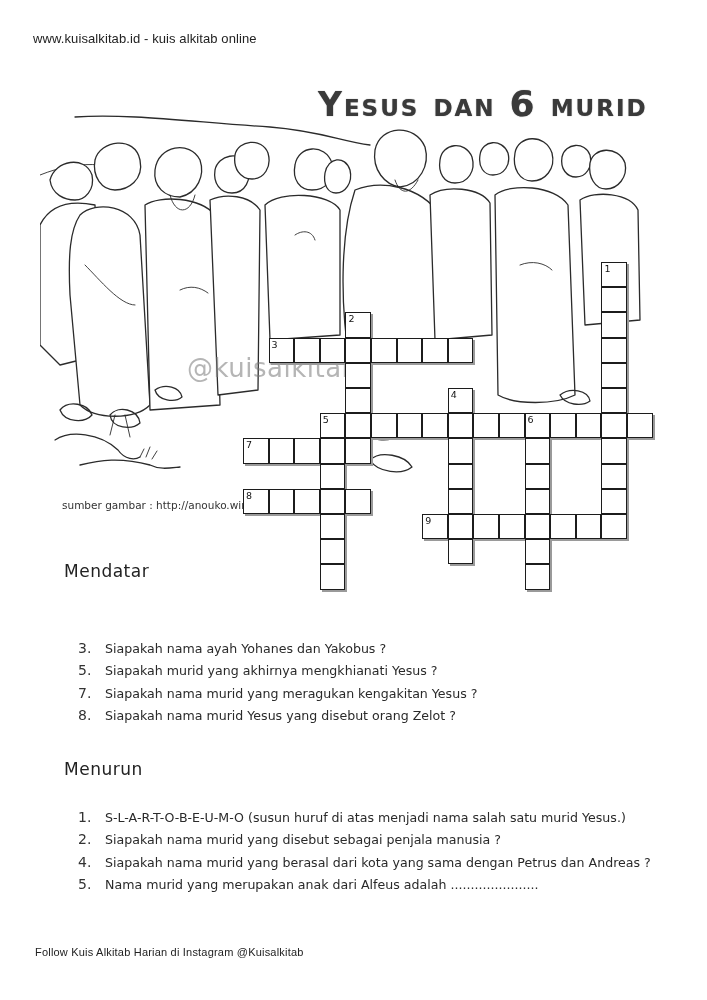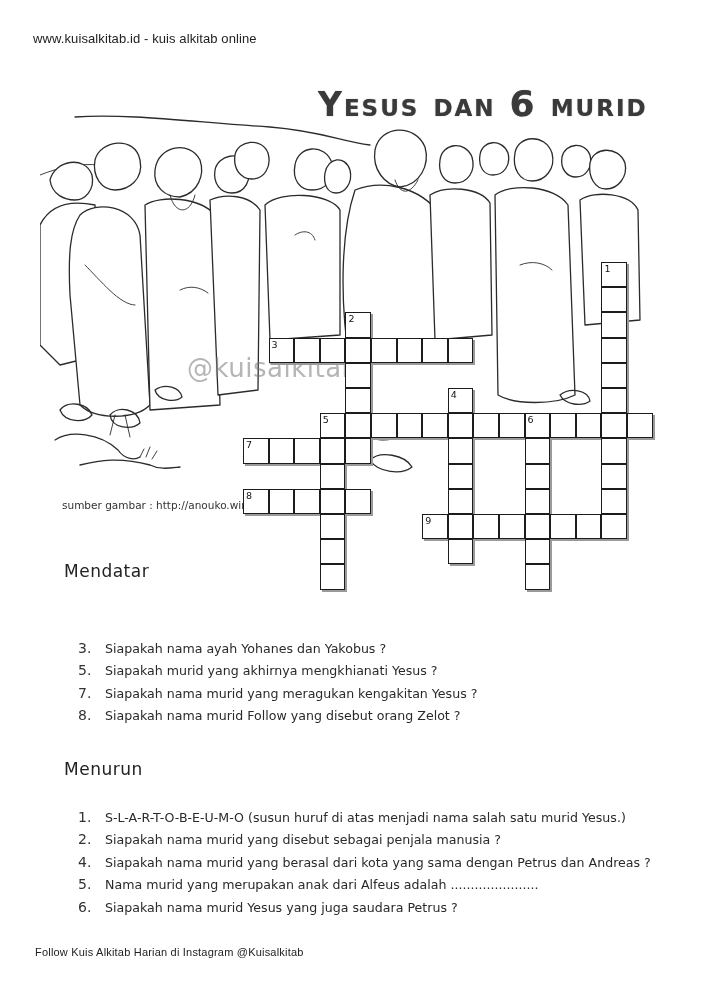--- a/index.html
+++ b/index.html
@@ -199,25 +199,24 @@
     <div class="cell" style="left: 524.6px; top: 539.2px;"></div>
     <div class="cell" style="left: 319.8px; top: 564.4px;"></div>
     <div class="cell" style="left: 524.6px; top: 564.4px;"></div>
   </div>
 
 <div class="section-title" style="top:561px;text-align:center;">Mendatar</div>
 <ul class="clue-list" id="across-list" style="top:621px;">
   <li class="clue"><span class="cnum">3.</span><span>Siapakah nama ayah Yohanes dan Yakobus ?</span></li>
   <li class="clue"><span class="cnum">5.</span><span>Siapakah murid yang akhirnya mengkhianati Yesus ?</span></li>
   <li class="clue"><span class="cnum">7.</span><span>Siapakah nama murid yang meragukan kengakitan Yesus ?</span></li>
-  <li class="clue"><span class="cnum">8.</span><span>Siapakah nama murid Follow yang disebut orang Zelot ?</span></li>
+  <li class="clue"><span class="cnum">8.</span><span>Siapakah nama murid Yesus yang disebut orang Zelot ?</span></li>
 </ul>
 
 <div class="section-title" style="top:759px;">Menurun</div>
 <ul class="clue-list" id="down-list" style="top:790px;">
   <li class="clue"><span class="cnum">1.</span><span>S-L-A-R-T-O-B-E-U-M-O (susun huruf di atas menjadi nama salah satu murid Yesus.)</span></li>
   <li class="clue"><span class="cnum">2.</span><span>Siapakah nama murid yang disebut sebagai penjala manusia ?</span></li>
   <li class="clue"><span class="cnum">4.</span><span>Siapakah nama murid yang berasal dari kota yang sama dengan Petrus dan Andreas ?</span></li>
   <li class="clue"><span class="cnum">5.</span><span>Nama murid yang merupakan anak dari Alfeus adalah ......................</span></li>
-  <li class="clue"><span class="cnum">6.</span><span>Siapakah nama murid Yesus yang juga saudara Petrus ?</span></li>
 </ul>
 
 <div id="footer" class="abs">Follow Kuis Alkitab Harian di Instagram @Kuisalkitab</div>
 
 </body></html>

